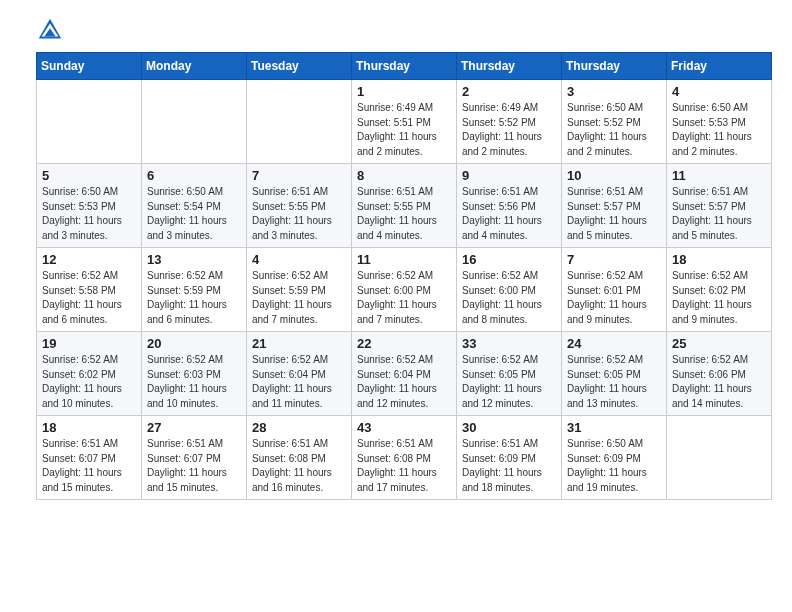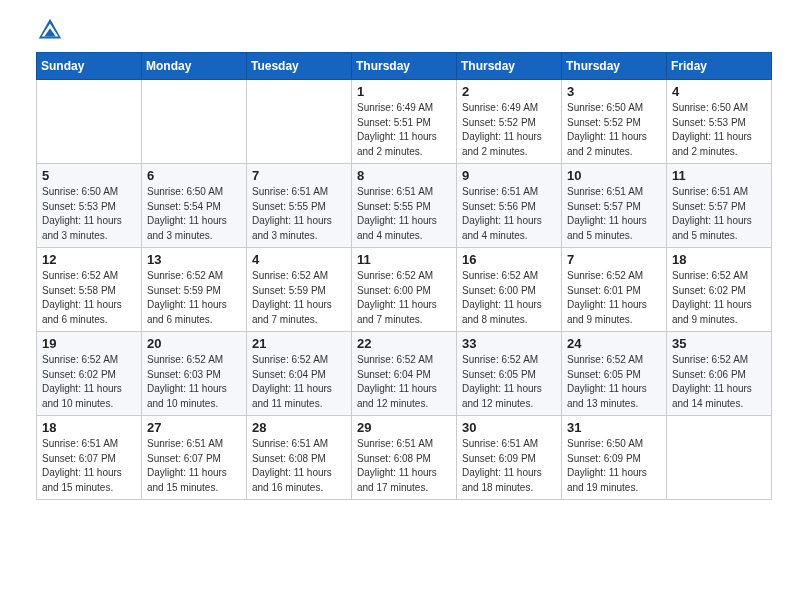--- a/index.html
+++ b/index.html
@@ -301,21 +301,21 @@
 and 12 minutes.</div>
           </td>
           <td>
             <span class="day-num">24</span>
             <div class="day-info" style="white-space: pre-line;">Sunrise: 6:52 AM
 Sunset: 6:05 PM
 Daylight: 11 hours
 and 13 minutes.</div>
           </td>
           <td>
-            <span class="day-num">35</span>
+            <span class="day-num">25</span>
             <div class="day-info" style="white-space: pre-line;">Sunrise: 6:52 AM
 Sunset: 6:06 PM
 Daylight: 11 hours
 and 14 minutes.</div>
           </td>
         </tr>
         <tr>
           <td>
             <span class="day-num">18</span>
             <div class="day-info" style="white-space: pre-line;">Sunrise: 6:51 AM
@@ -331,21 +331,21 @@
 and 15 minutes.</div>
           </td>
           <td>
             <span class="day-num">28</span>
             <div class="day-info" style="white-space: pre-line;">Sunrise: 6:51 AM
 Sunset: 6:08 PM
 Daylight: 11 hours
 and 16 minutes.</div>
           </td>
           <td>
-            <span class="day-num">29</span>
+            <span class="day-num">43</span>
             <div class="day-info" style="white-space: pre-line;">Sunrise: 6:51 AM
 Sunset: 6:08 PM
 Daylight: 11 hours
 and 17 minutes.</div>
           </td>
           <td>
             <span class="day-num">30</span>
             <div class="day-info" style="white-space: pre-line;">Sunrise: 6:51 AM
 Sunset: 6:09 PM
 Daylight: 11 hours

